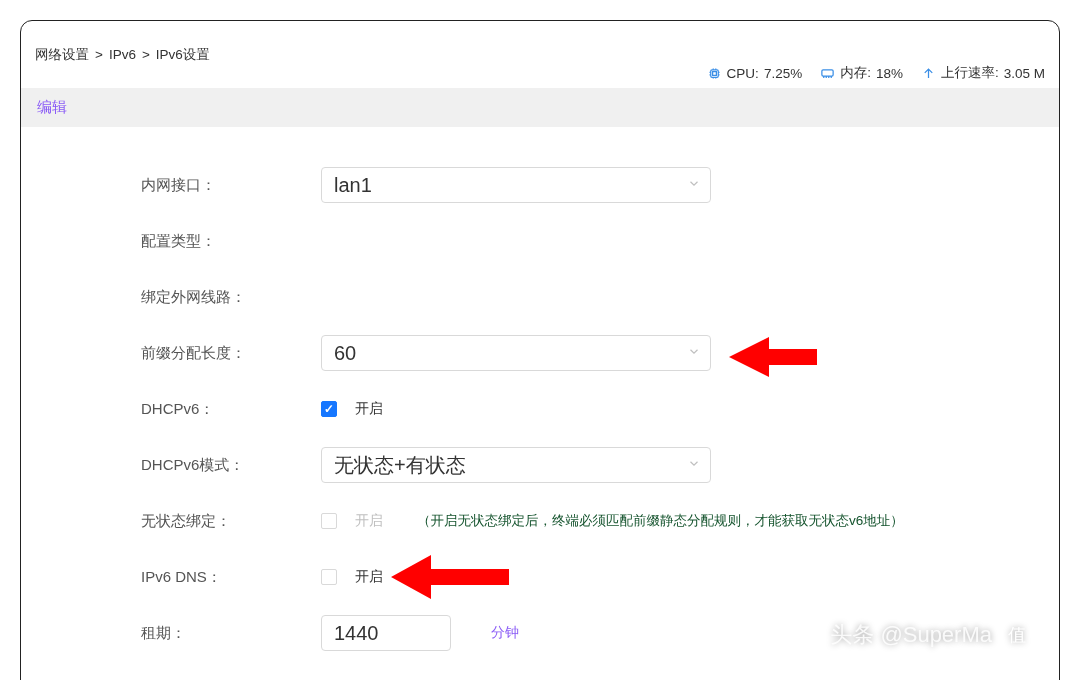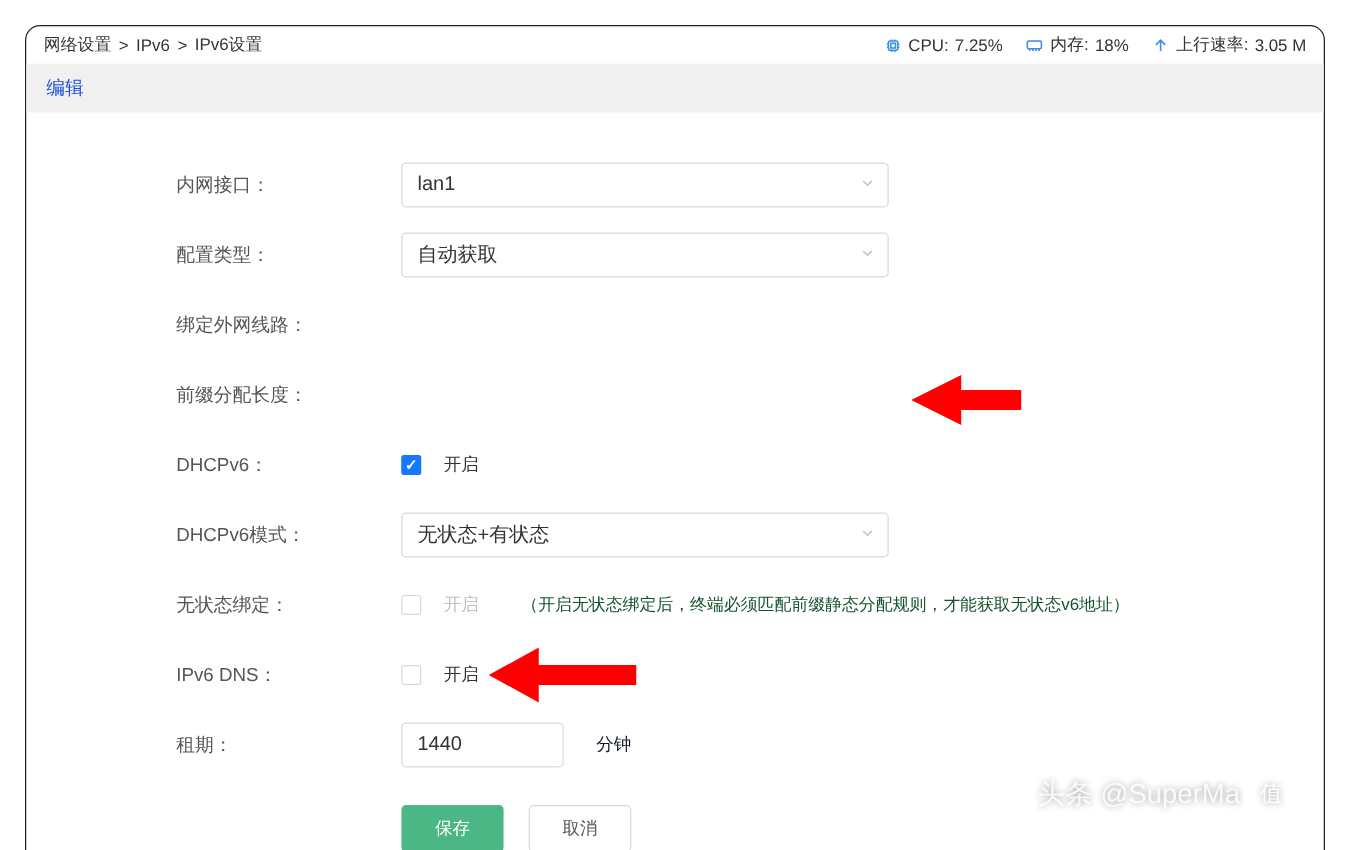--- a/index.html
+++ b/index.html
@@ -25,28 +25,28 @@
     .topbar {
       display: flex;
       justify-content: space-between;
       align-items: center;
       padding: 6px 14px;
       font-size: 13.5px;
       color: #333;
     }
     .breadcrumb { display: flex; gap: 6px; align-items: center; }
     .status { display: flex; gap: 18px; align-items: center; color: #333; }
-    .status-item { display: flex; gap: 5px; align-items: center; }
+    .status-item { display: flex; gap: 5px; align-items: center; margin-top: 37px; }
     .icon-cpu, .icon-mem, .icon-up { display: inline-flex; color: #3a8ee6; }
     .icon-up { color: #3a8ee6; }
     .panel-header {
       background: #f0f0f0;
       padding: 10px 16px;
       font-size: 15px;
-      color: #1d4ed8;
+      color: #8b5cf6;
     }
     .form {
       padding: 40px 0 0 120px;
     }
     .row {
       display: flex;
       align-items: center;
       margin-bottom: 20px;
       min-height: 36px;
     }
@@ -55,21 +55,21 @@
       color: #555;
       font-size: 15px;
     }
     .control { display: flex; align-items: center; gap: 10px; position: relative; }
     .select, .input {
       width: 390px;
       height: 36px;
       border: 1px solid #d9d9d9;
       border-radius: 4px;
       padding: 0 32px 0 12px;
-      font-size: 16px;
+      font-size: 20px;
       color: #333;
       background: #fff;
       outline: none;
       font-family: inherit;
     }
     .input-small { width: 130px; padding-right: 16px; }
     .select-wrap { position: relative; display: inline-block; }
     .chevron {
       position: absolute;
       right: 10px; top: 50%;
@@ -93,21 +93,21 @@
       border-color: #1677ff;
     }
     .checkbox.checked::after {
       content: "✓";
       color: #fff;
       font-size: 12px;
       font-weight: bold;
     }
     .cb-label { margin-left: 8px; color: #333; }
     .hint { color: #14532d; margin-left: 24px; font-size: 13.5px; }
-    .unit { color: #0f172a; margin-left: 16px; }
+    .unit { color: #8b5cf6; margin-left: 30px; }
     .btns { display: flex; gap: 20px; margin-left: 180px; margin-top: 30px; }
     .btn {
       height: 38px;
       padding: 0 26px;
       border-radius: 4px;
       font-size: 14px;
       cursor: pointer;
       border: 1px solid transparent;
       font-family: inherit;
     }
@@ -191,36 +191,36 @@
           <input class="select" readonly="" value="lan1" style="">
           <span class="chevron"><svg width="14" height="14" viewBox="0 0 24 24" fill="none" stroke="currentColor" stroke-width="2">
                 <path d="M6 9l6 6 6-6"></path>
               </svg></span>
         </div>
       </div>
     </div>
 
     <div class="row">
       <div class="label">配置类型：</div>
+    </div>
+
+    <div class="row">
+      <div class="label">绑定外网线路：</div>
+    </div>
+
+    <div class="row" style="position:relative">
+      <div class="label">前缀分配长度：</div>
       <div class="control">
         <div class="select-wrap">
-          <input class="select" readonly="" value="自动获取" style="">
+          <input class="select" readonly="" value="60" style="">
           <span class="chevron"><svg width="14" height="14" viewBox="0 0 24 24" fill="none" stroke="currentColor" stroke-width="2">
                 <path d="M6 9l6 6 6-6"></path>
               </svg></span>
         </div>
       </div>
-    </div>
-
-    <div class="row">
-      <div class="label">绑定外网线路：</div>
-    </div>
-
-    <div class="row" style="position:relative">
-      <div class="label">前缀分配长度：</div>
       <svg class="arrow-anno" style="left:588px;top:-8px" width="90" height="60">
           <polygon points="0,30 40,10 40,22 88,22 88,38 40,38 40,50" fill="#ff0000"></polygon>
         </svg>
     </div>
 
     <div class="row">
       <div class="label">DHCPv6：</div>
       <div class="control">
         <span class="checkbox checked"></span>
         <span class="cb-label">开启</span>

